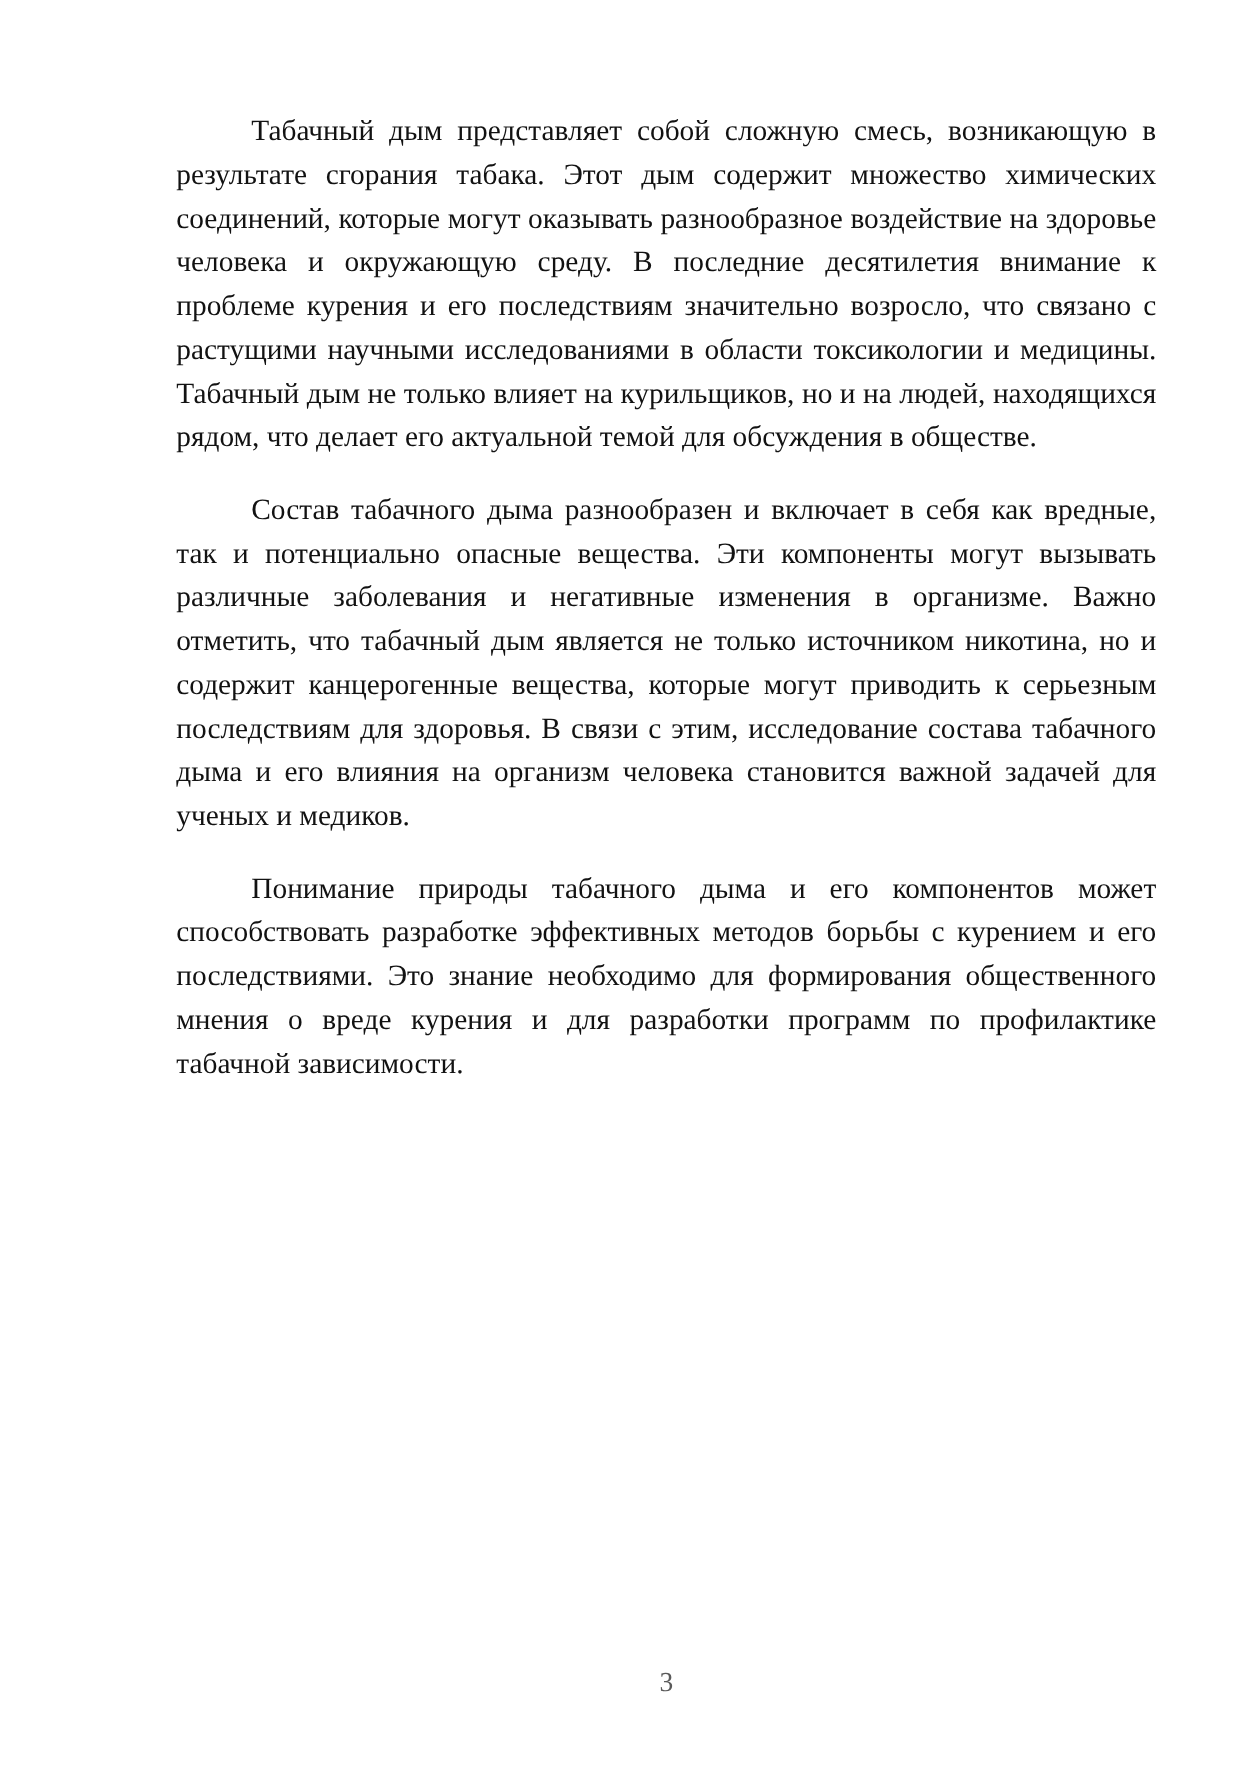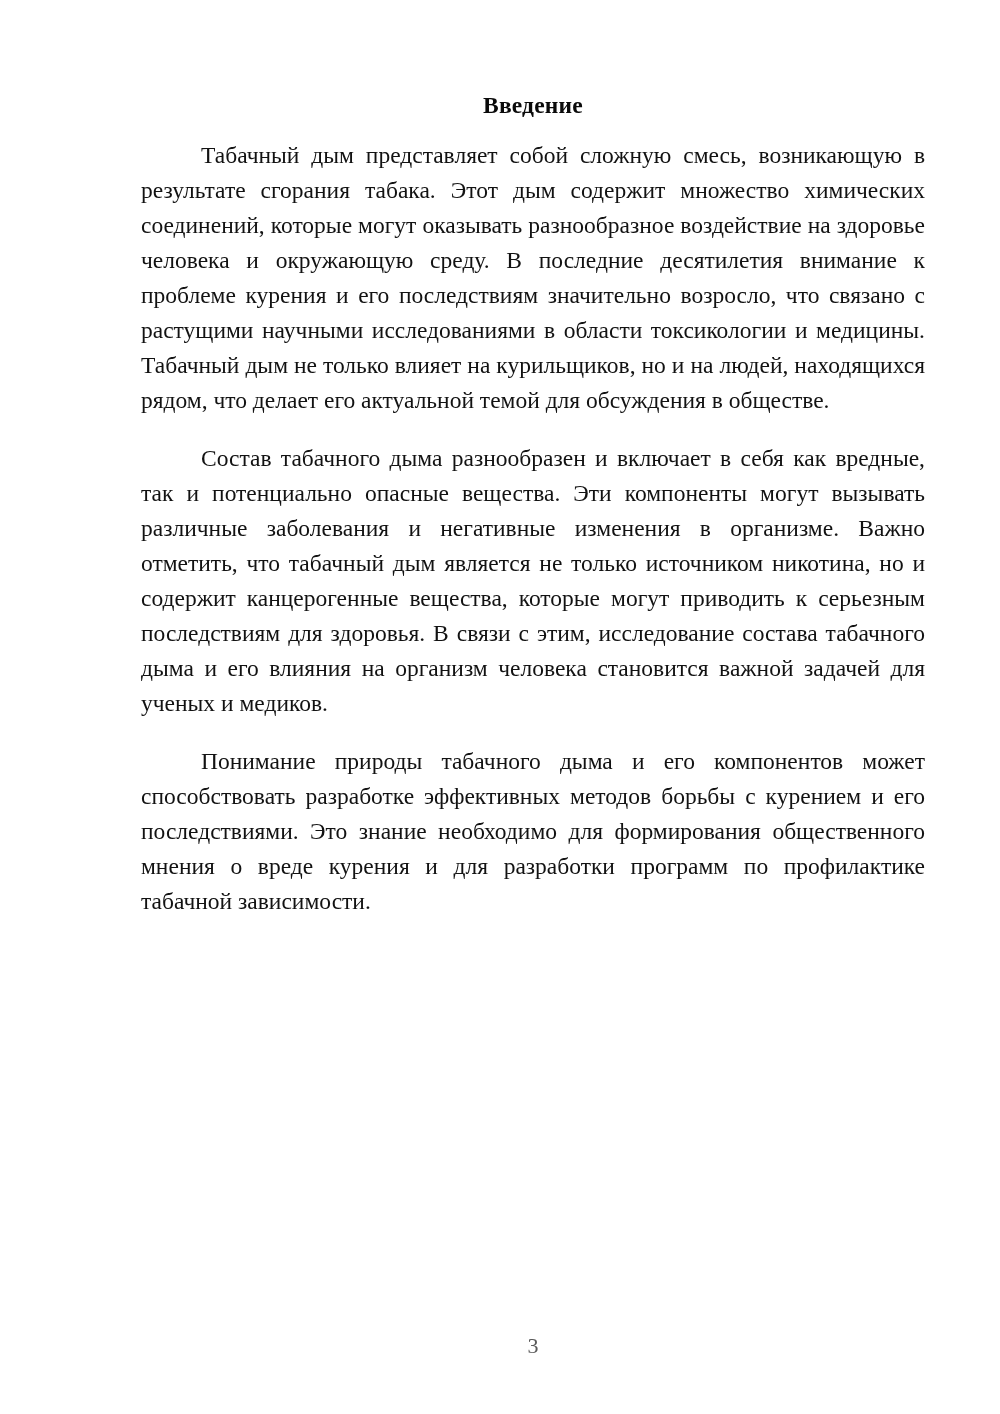--- a/index.html
+++ b/index.html
@@ -45,21 +45,20 @@
   .page-number {
     font-size: 22px;
     line-height: 35px;
     color: #5a5a5a;
   }
 </style>
 </head>
 <body>
 
 <div class="page">
-  <h1 class="doc-title">Введение</h1>
 
   <p class="doc-paragraph">Табачный дым представляет собой сложную смесь, возникающую в результате сгорания табака. Этот дым содержит множество химических соединений, которые могут оказывать разнообразное воздействие на здоровье человека и окружающую среду. В последние десятилетия внимание к проблеме курения и его последствиям значительно возросло, что связано с растущими научными исследованиями в области токсикологии и медицины. Табачный дым не только влияет на курильщиков, но и на людей, находящихся рядом, что делает его актуальной темой для обсуждения в обществе.</p>
 
   <p class="doc-paragraph">Состав табачного дыма разнообразен и включает в себя как вредные, так и потенциально опасные вещества. Эти компоненты могут вызывать различные заболевания и негативные изменения в организме. Важно отметить, что табачный дым является не только источником никотина, но и содержит канцерогенные вещества, которые могут приводить к серьезным последствиям для здоровья. В связи с этим, исследование состава табачного дыма и его влияния на организм человека становится важной задачей для ученых и медиков.</p>
 
   <p class="doc-paragraph">Понимание природы табачного дыма и его компонентов может способствовать разработке эффективных методов борьбы с курением и его последствиями. Это знание необходимо для формирования общественного мнения о вреде курения и для разработки программ по профилактике табачной зависимости.</p>
 
   <div class="page-footer">
     <span class="page-number">3</span>
   </div>

